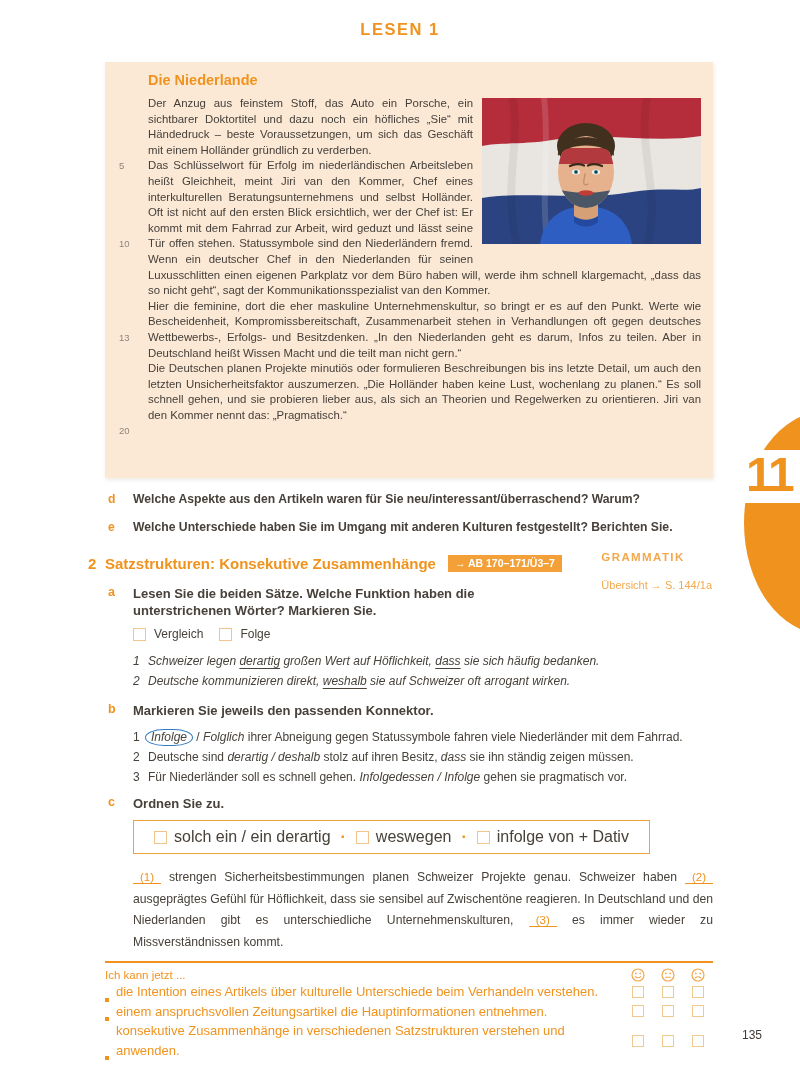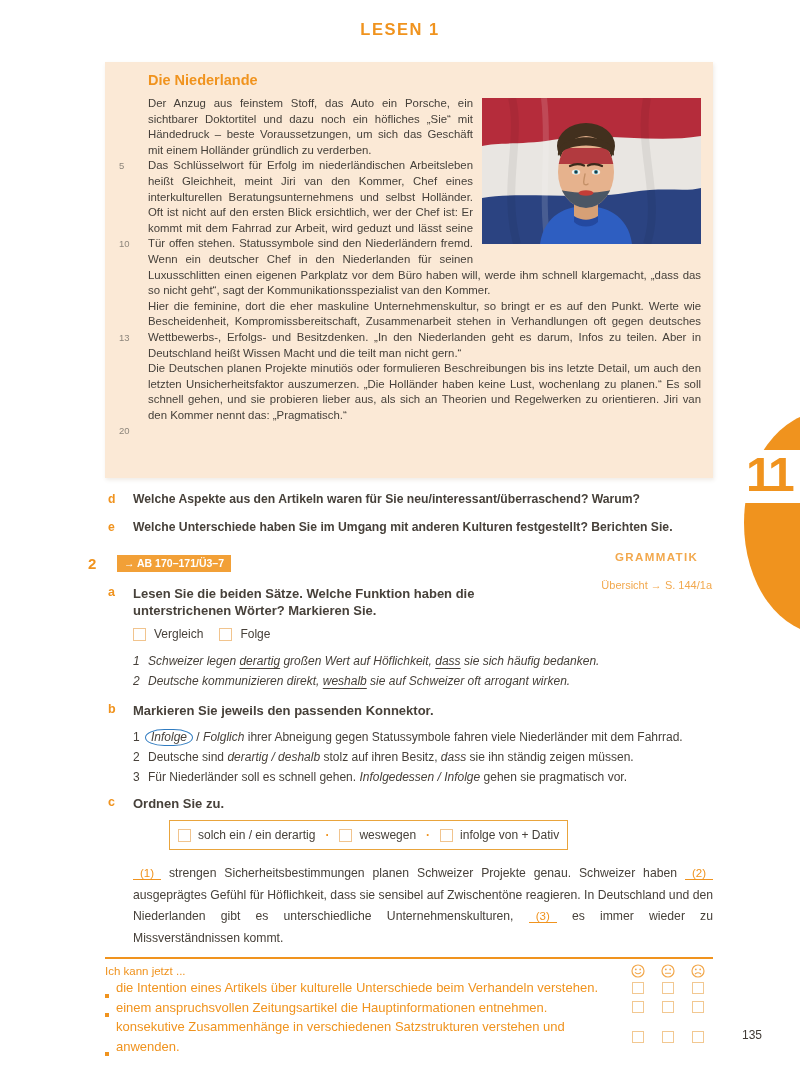--- a/index.html
+++ b/index.html
@@ -21,21 +21,21 @@
   
   .q-row{display:flex;margin-top:13px;font-weight:bold;font-size:12.2px;line-height:16px;}
   .q-label{width:25px;padding-left:3px;color:#F0931E;flex:none;}
   .q-text{flex:1;}
 
   .section-h{display:flex;align-items:baseline;margin-left:-17px;margin-top:20px;}
   .sec-num{width:17px;flex:none;color:#F0931E;font-weight:bold;font-size:15px;}
   .sec-title{color:#F0931E;font-weight:bold;font-size:15px;}
   .wb-tag{margin-left:12px;background:#F2A037;color:#fff;font-size:10.5px;font-weight:bold;padding:2px 7px 3px 7px;position:relative;top:-2px;white-space:nowrap;}
 
-  .grammar{position:absolute;right:88px;top:551px;text-align:center;}
+  .grammar{position:absolute;right:88px;top:551px;text-align:left;}
   .g1{color:#F2A84D;font-weight:bold;font-size:11.5px;letter-spacing:1.4px;}
   .g2{color:#F2A84D;font-size:11px;margin-top:16px;}
 
   .task{display:flex;margin-top:11px;}
   .t-label{width:25px;padding-left:3px;color:#F0931E;font-weight:bold;font-size:12.5px;flex:none;}
   .t-body{flex:1;min-width:0;}
   .instr{font-weight:bold;font-size:13px;line-height:17px;}
   .instr.narrow{max-width:352px;}
 
   .opt-row{display:flex;margin-top:8px;}
@@ -44,21 +44,21 @@
 
   .sents{margin-top:10px;font-size:12px;line-height:20px;}
   .sents.italic{font-style:italic;}
   .sent{display:flex;}
   .s-num{width:15px;flex:none;}
   .s-text{flex:1;}
   .u{text-decoration:underline;text-underline-offset:2.5px;}
   .i{font-style:italic;}
   .circ{font-style:italic;border:1.6px solid #2F7BC0;border-radius:50% / 62%;padding:0 5px 1px 5px;margin-left:-3px;}
 
-  .conn-box{display:inline-flex;align-items:center;border:1.5px solid #E9A43C;padding:7px 8px;margin-top:8px;font-size:12px;margin-left:36px;}
+  .conn-box{display:inline-flex;align-items:center;border:1.5px solid #E9A43C;padding:7px 20px;margin-top:8px;font-size:16px;}
   .conn-box .cb{margin-right:7px;}
   .sep{color:#F0931E;font-weight:bold;margin:0 10px;}
 
   .cloze{margin-top:13px;font-size:12.2px;line-height:21.5px;text-align:justify;}
   .gap{color:#F0931E;border-bottom:1.2px solid #F0931E;padding:0 7px;white-space:nowrap;font-size:11.5px;}
 
   
   .cando{margin-top:8px;border-top:2px solid #F0931E;padding-top:5px;}
   .cd-row{display:flex;align-items:center;}
   .cd-title{flex:1;color:#F0931E;font-size:11.5px;}
@@ -138,20 +138,21 @@
       <span class="q-label">d</span>
       <span class="q-text">Welche Aspekte aus den Artikeln waren für Sie neu/interessant/überraschend? Warum?</span>
     </div>
     <div class="q-row" style="margin-top:12px">
       <span class="q-label">e</span>
       <span class="q-text">Welche Unterschiede haben Sie im Umgang mit anderen Kulturen festgestellt? Berichten Sie.</span>
     </div>
 
     <div class="section-h">
       <span class="sec-num">2</span>
+      <span class="sec-title">Satzstrukturen: Konsekutive Zusammenhänge</span>
       <span class="wb-tag">→ AB 170–171/Ü3–7</span>
     </div>
 
     <div class="task">
       <span class="t-label">a</span>
       <div class="t-body">
         <div class="instr narrow">Lesen Sie die beiden Sätze. Welche Funktion haben die unterstrichenen Wörter? Markieren Sie.</div>
         <div class="opt-row">
           <span class="opt">
             <span class="cb"></span>

